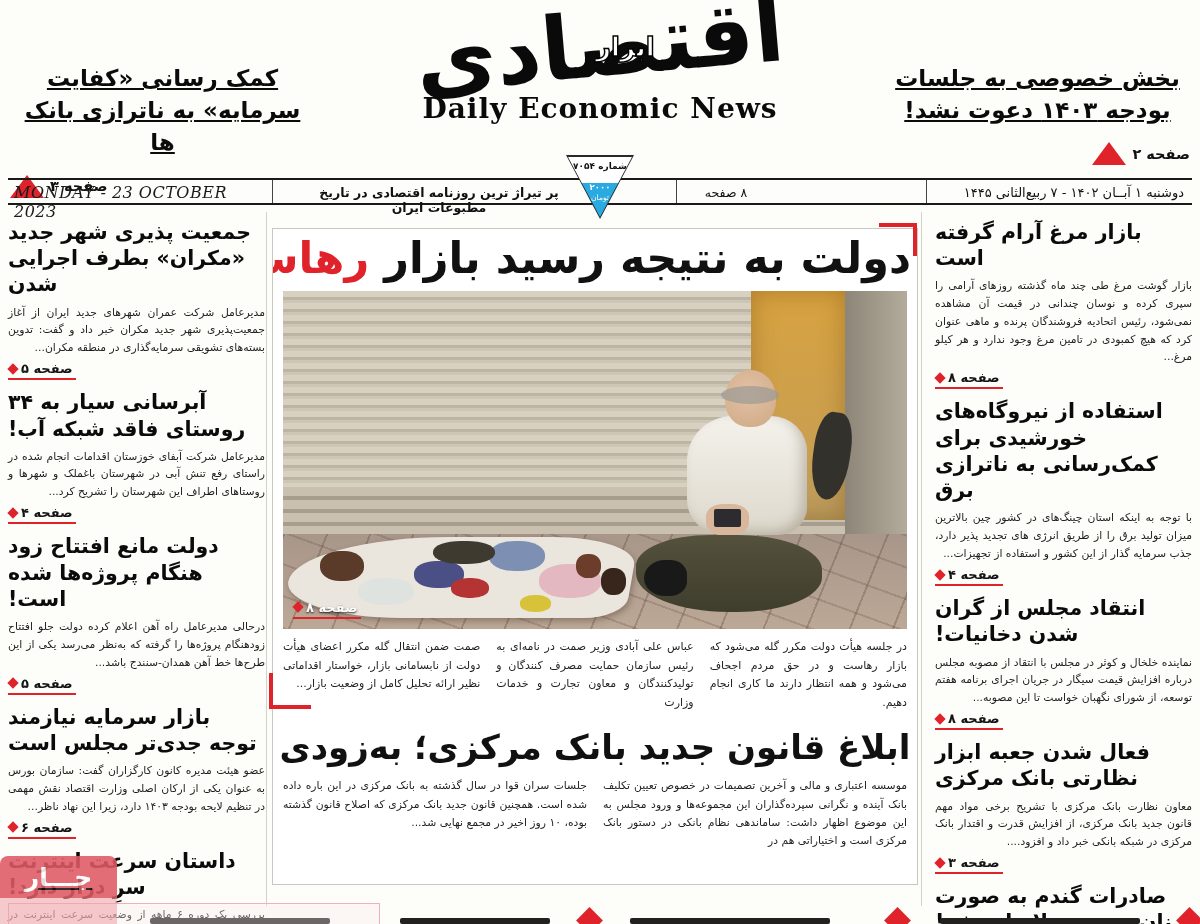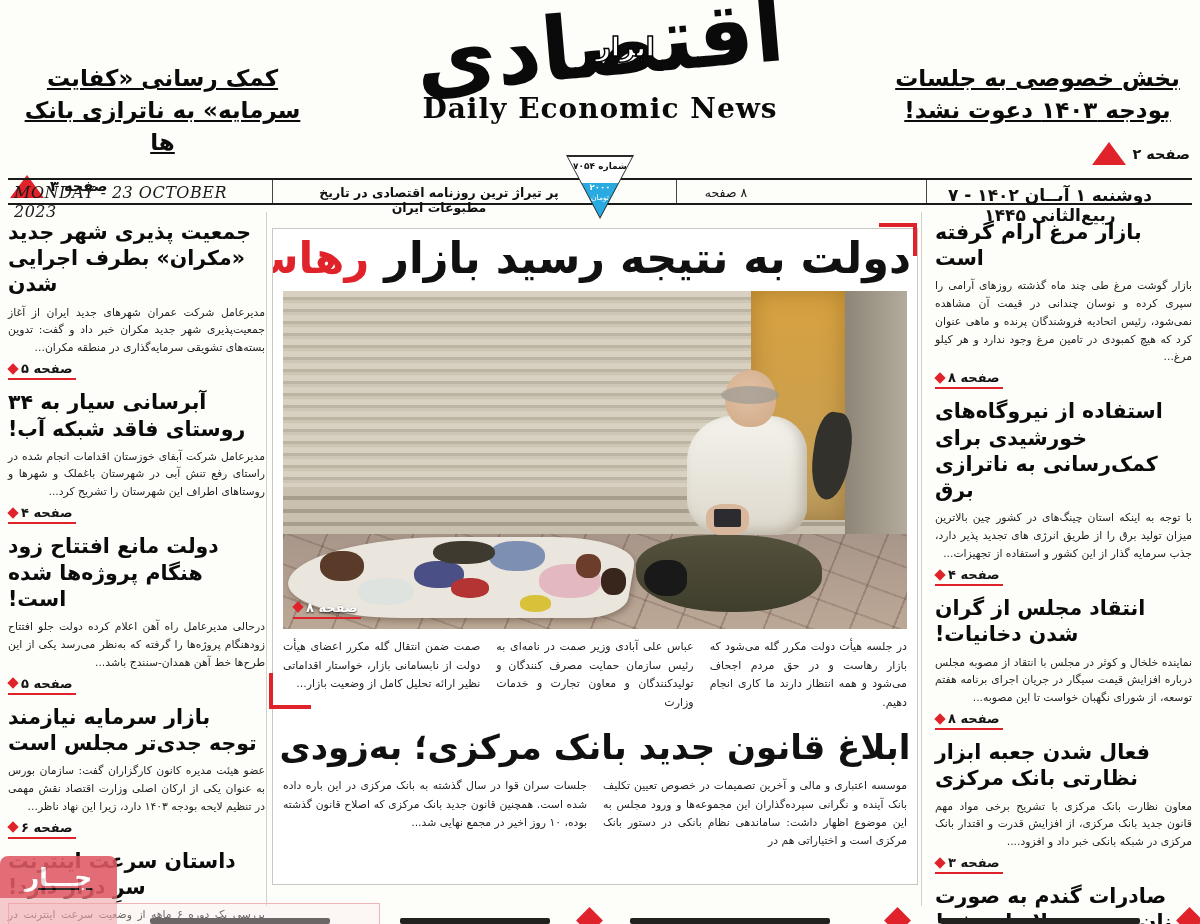--- a/index.html
+++ b/index.html
@@ -33,21 +33,21 @@
   .marker-label { font-size:14.5px; font-weight:bold; direction:rtl; }
   
   .dateline {
     position:absolute; left:8px; right:8px; top:178px; height:27px;
     border-top:2px solid #1a1a1a; border-bottom:2px solid #1a1a1a;
   }
   .d-en { position:absolute; left:6px; top:3px; width:260px; direction:ltr; text-align:left;
           font-family:"DejaVu Serif", serif; font-size:16px; letter-spacing:.5px; color:#1a1a1a;font-style:italic; }
   .d-slogan { position:absolute; left:300px; top:5px; width:262px; text-align:center; font-size:12.5px; font-weight:bold; }
   .d-pages { position:absolute; left:676px; top:5px; width:84px; text-align:center; font-size:12.5px; }
-  .d-fa { position:absolute; right:8px; top:5px; width:268px; text-align:center; font-size:17px; font-weight:bold; }
+  .d-fa { position:absolute; right:8px; top:5px; width:268px; text-align:right; font-size:13px; font-weight:normal; }
   .d-sep { position:absolute; top:0; width:1px; height:100%; background:#444; }
   
   .badge { position:absolute; left:566px; top:155px; width:68px; height:64px; z-index:6; }
   .badge .b-outer { position:absolute; inset:0; background:#2a2a2a; clip-path:polygon(0 0,100% 0,50% 100%); }
   .badge .b-inner { position:absolute; left:2px; top:2px; width:64px; height:60px;
     background:linear-gradient(180deg,#ffffff 0 44%, #29abe2 44% 100%);
     clip-path:polygon(0 0,100% 0,50% 100%); }
   .badge .b-issue { position:absolute; top:6px; left:0; width:100%; text-align:center; font-size:9px; font-weight:bold; color:#111; }
   .badge .b-price1 { position:absolute; top:27px; left:0; width:100%; text-align:center; font-size:8.5px; font-weight:bold; color:#fff; }
   .badge .b-price2 { position:absolute; top:38px; left:0; width:100%; text-align:center; font-size:7.5px; color:#fff; }

